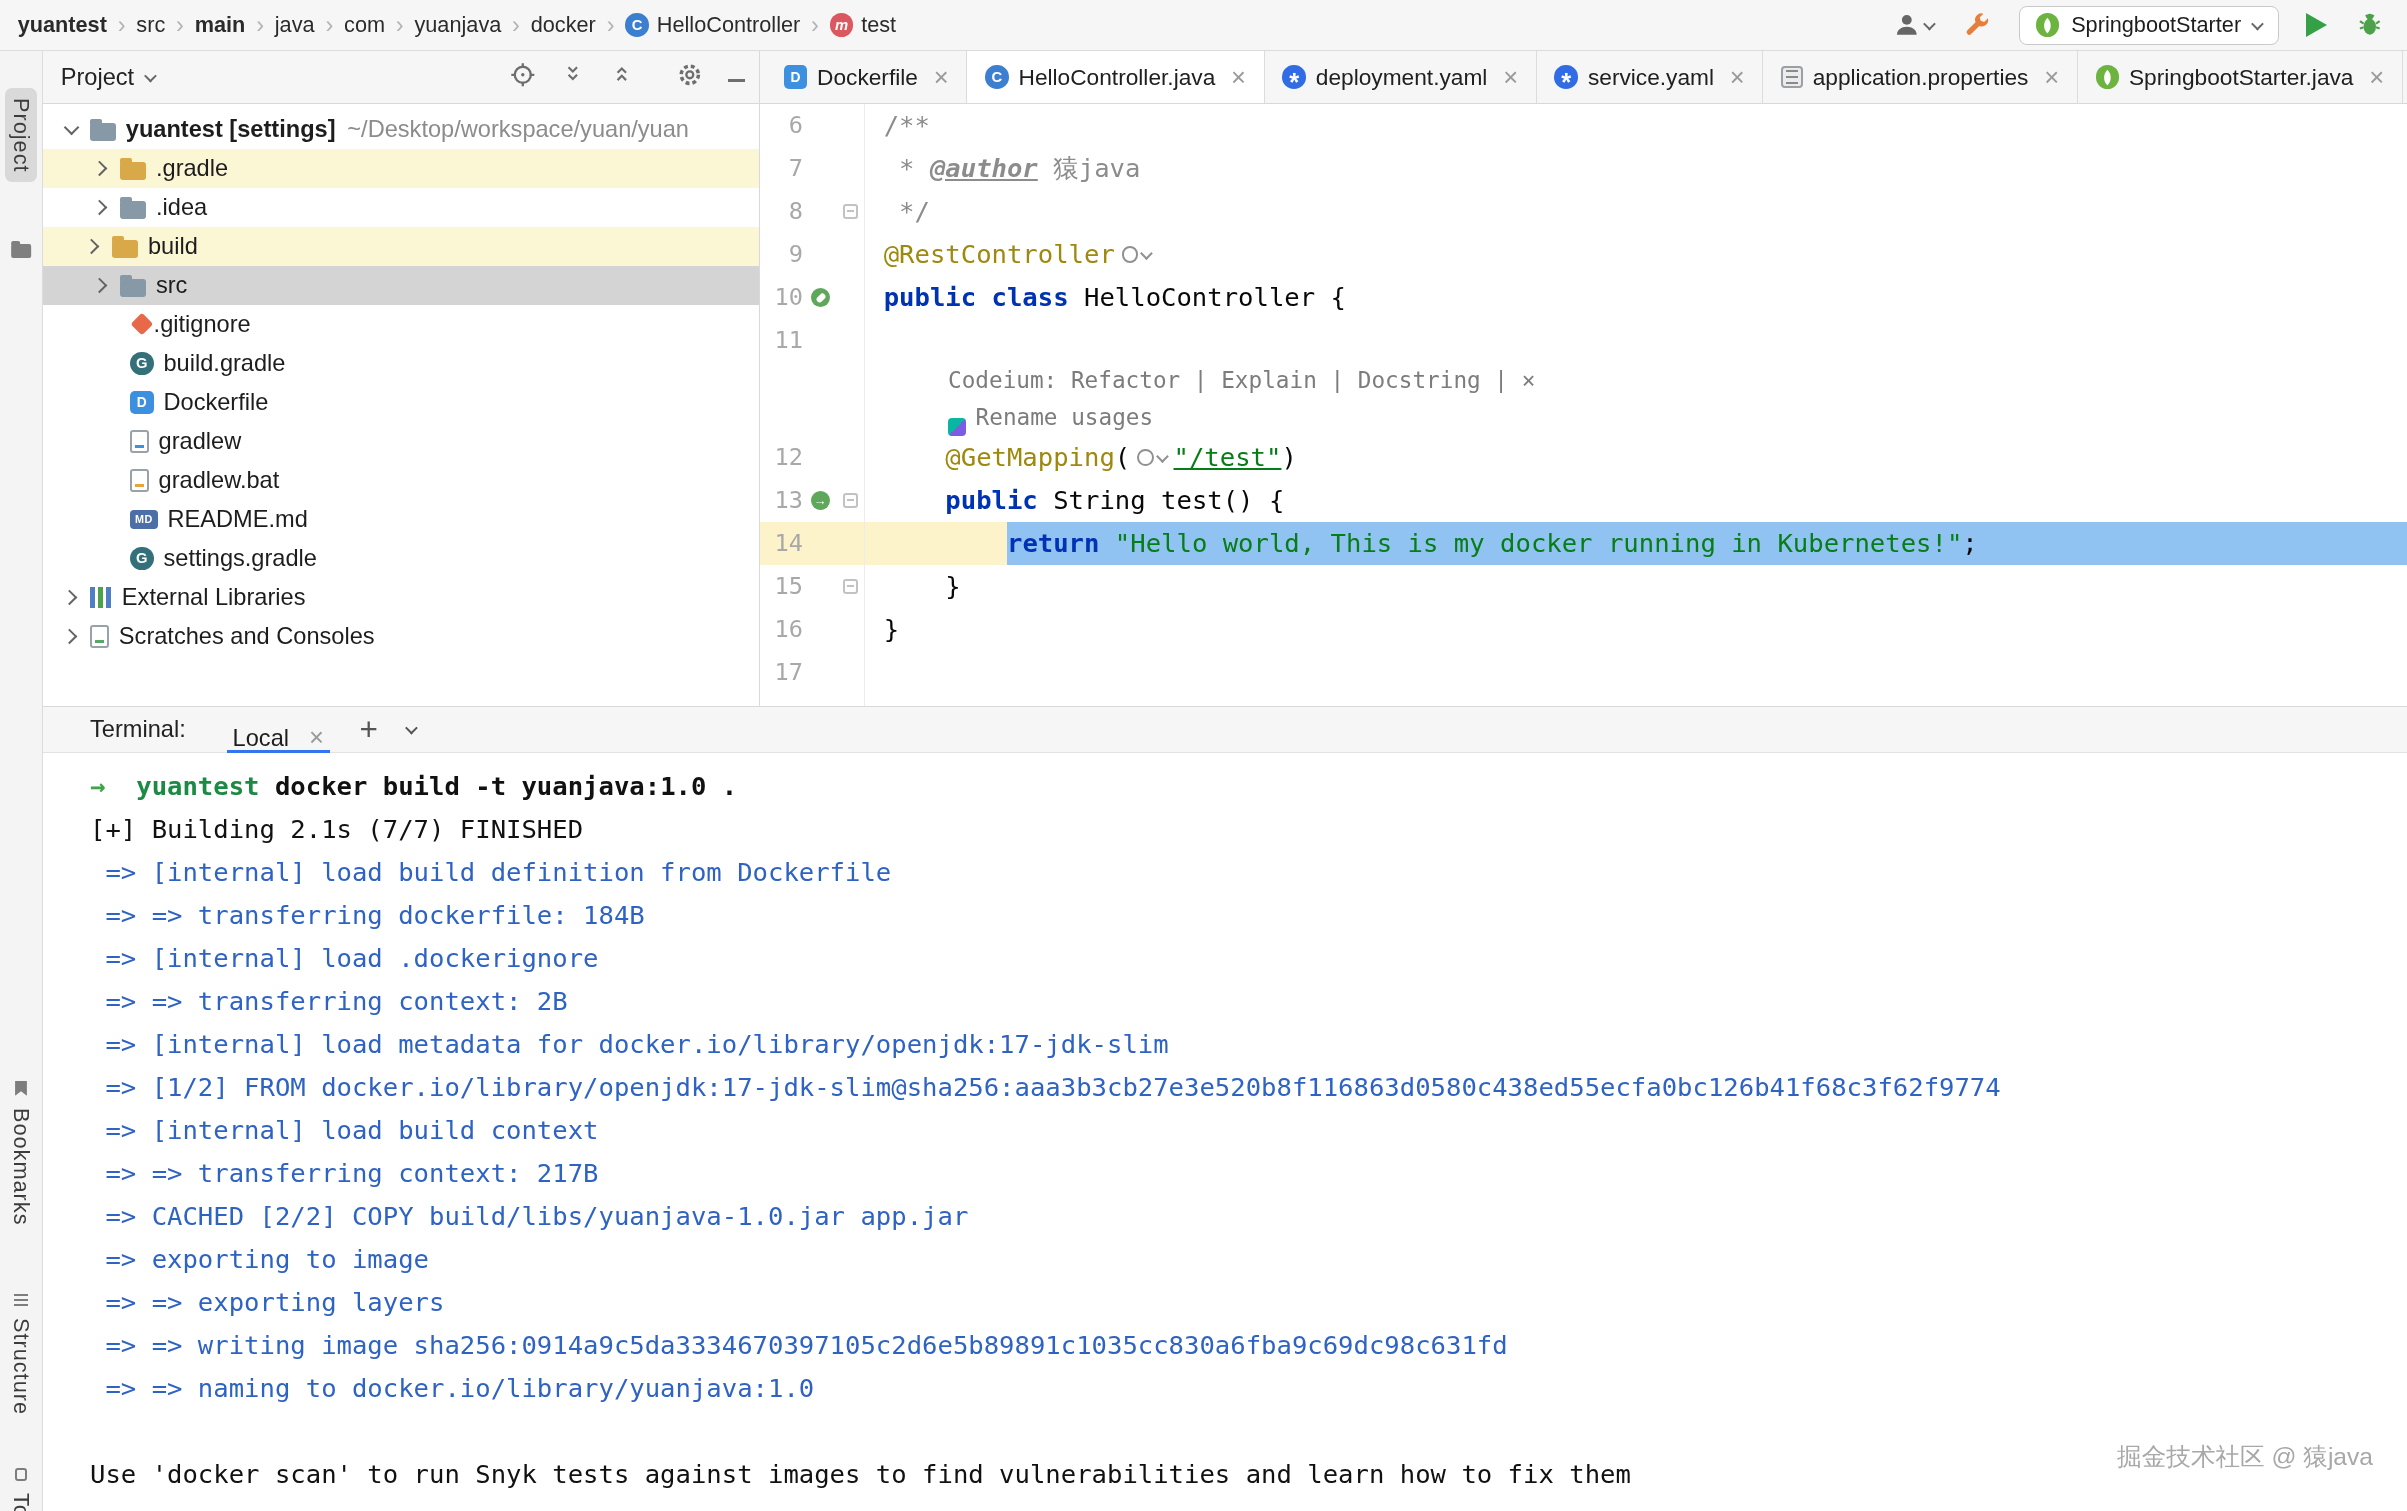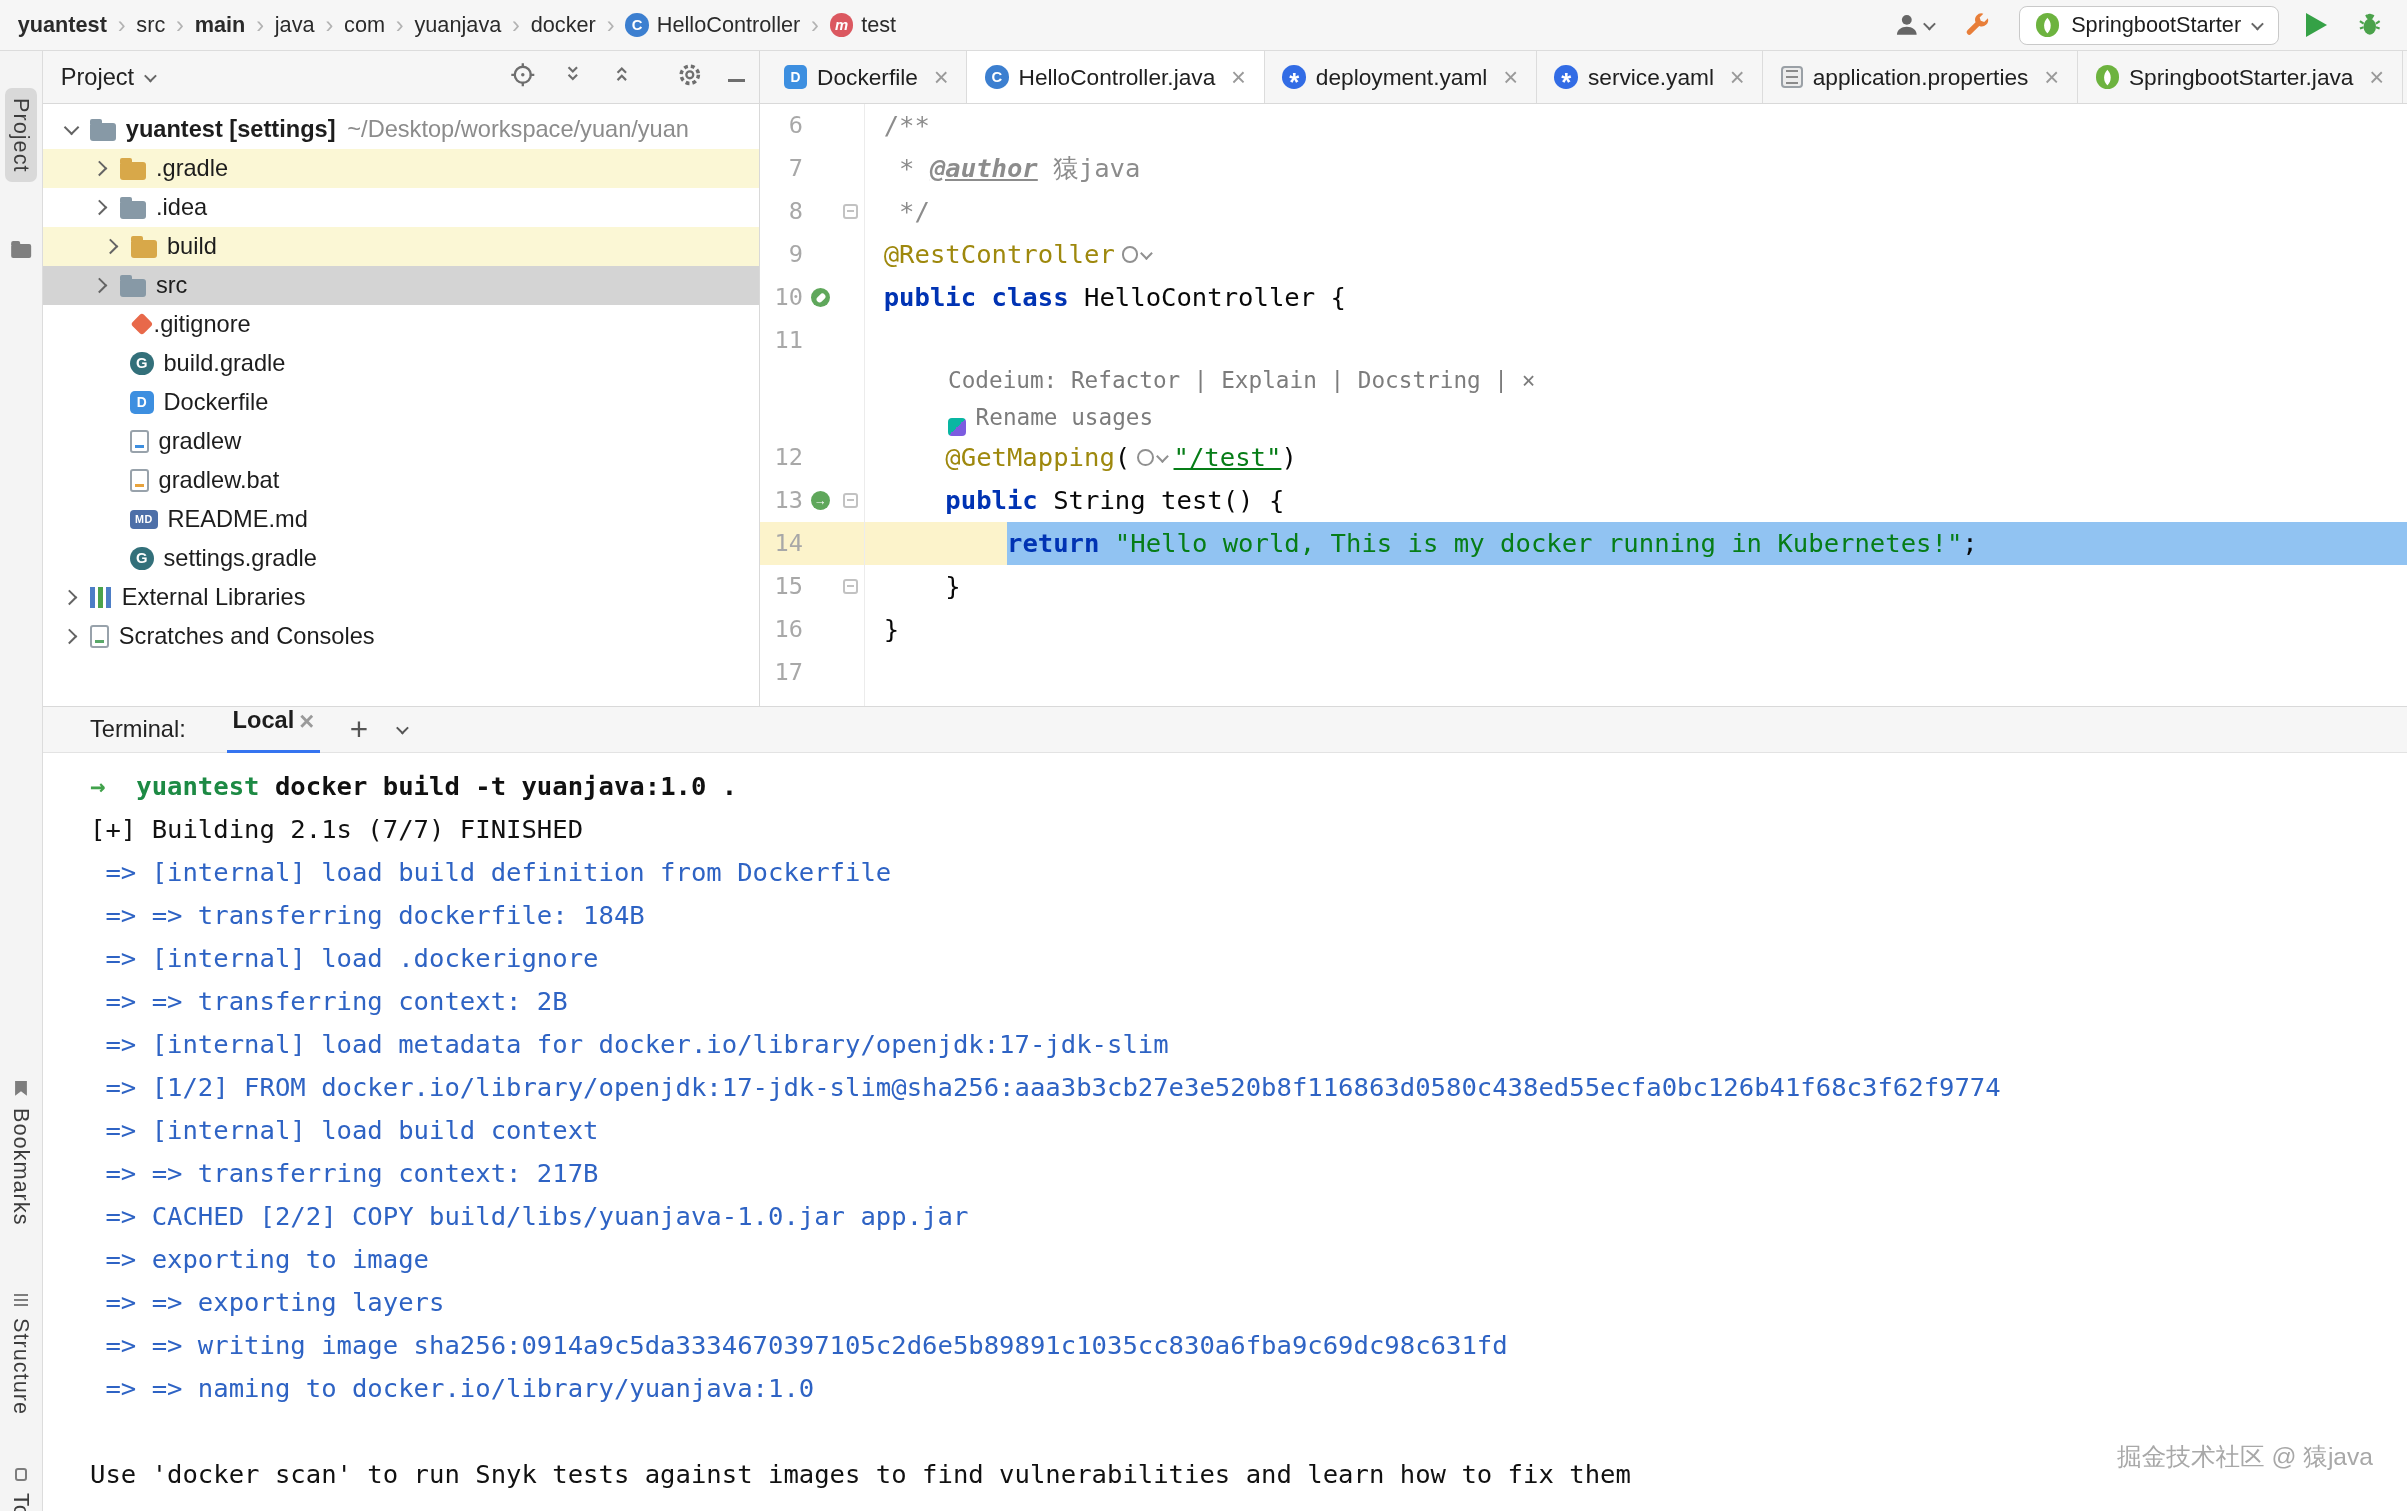--- a/index.html
+++ b/index.html
@@ -77,21 +77,21 @@
   .sy-keyword{ color:#0033b3; font-weight:600; }
   .sy-string{ color:#067d17; }
   .sy-link{ text-decoration:underline; }
   .sy-method{ color:#060606; }
   .inlay-block{ padding-left:188px; }
   .inlay-row{ height:37px; display:flex; align-items:flex-end; color:#7c7c7c; font:22.7px/37px "DejaVu Sans Mono",monospace; }
   
   .term-header{ height:47px; flex:none; display:flex; align-items:center; background:#f6f6f6;
     border-top:1px solid #d9d9d9; border-bottom:1px solid #e3e3e3; padding-left:47px; }
   .term-title{ font-size:23.6px; color:#222; margin-right:41px; }
-  .term-tab{ display:flex; align-items:flex-start; gap:5px; height:100%; position:relative; padding:0 5.9px; font-size:23.6px;font-weight:bold; }
+  .term-tab{ display:flex; align-items:flex-end; gap:20px; height:100%; position:relative; padding:0 5.9px; font-size:23.6px; }
   .term-tab::after{ content:""; position:absolute; left:0; right:0; bottom:-1px; height:3px; background:#3574F0; }
   .term-tab .close{ color:#9a9a9a; font-size:25.6px; }
   .th-btn{ margin-left:29.6px; color:#555; font-size:31.5px; display:inline-flex; align-items:center; }
   .th-btn .mini-caret{ border-color:#555; }
   .term-body{ height:758px; flex:none; background:#fff; position:relative; overflow:hidden;
     padding:11.8px 0 0 47px; font:25.6px/43px "DejaVu Sans Mono",monospace; }
   .term-line{ height:43px; white-space:pre; }
   .t-plain{ color:#111; }
   .t-info{ color:#2e63c4; }
   .t-arrow{ color:#41a24b; font-weight:700; }
@@ -316,21 +316,21 @@
             <div class="tree-row bg-yellow" style="padding-left: 44px;">
               <span class="tree-chev right"></span>
               <span class="icn tree-ic icn-folder-excluded"></span>
               <span class="tree-label">.gradle</span>
             </div>
             <div class="tree-row" style="padding-left: 44px;">
               <span class="tree-chev right"></span>
               <span class="icn tree-ic icn-folder"></span>
               <span class="tree-label">.idea</span>
             </div>
-            <div class="tree-row bg-yellow" style="padding-left: 55px;">
+            <div class="tree-row bg-yellow" style="padding-left: 36px;">
               <span class="tree-chev right"></span>
               <span class="icn tree-ic icn-folder-excluded"></span>
               <span class="tree-label">build</span>
             </div>
             <div class="tree-row bg-selected" style="padding-left: 44px;">
               <span class="tree-chev right"></span>
               <span class="icn tree-ic icn-folder"></span>
               <span class="tree-label">src</span>
             </div>
             <div class="tree-row" style="padding-left: 87px;">

